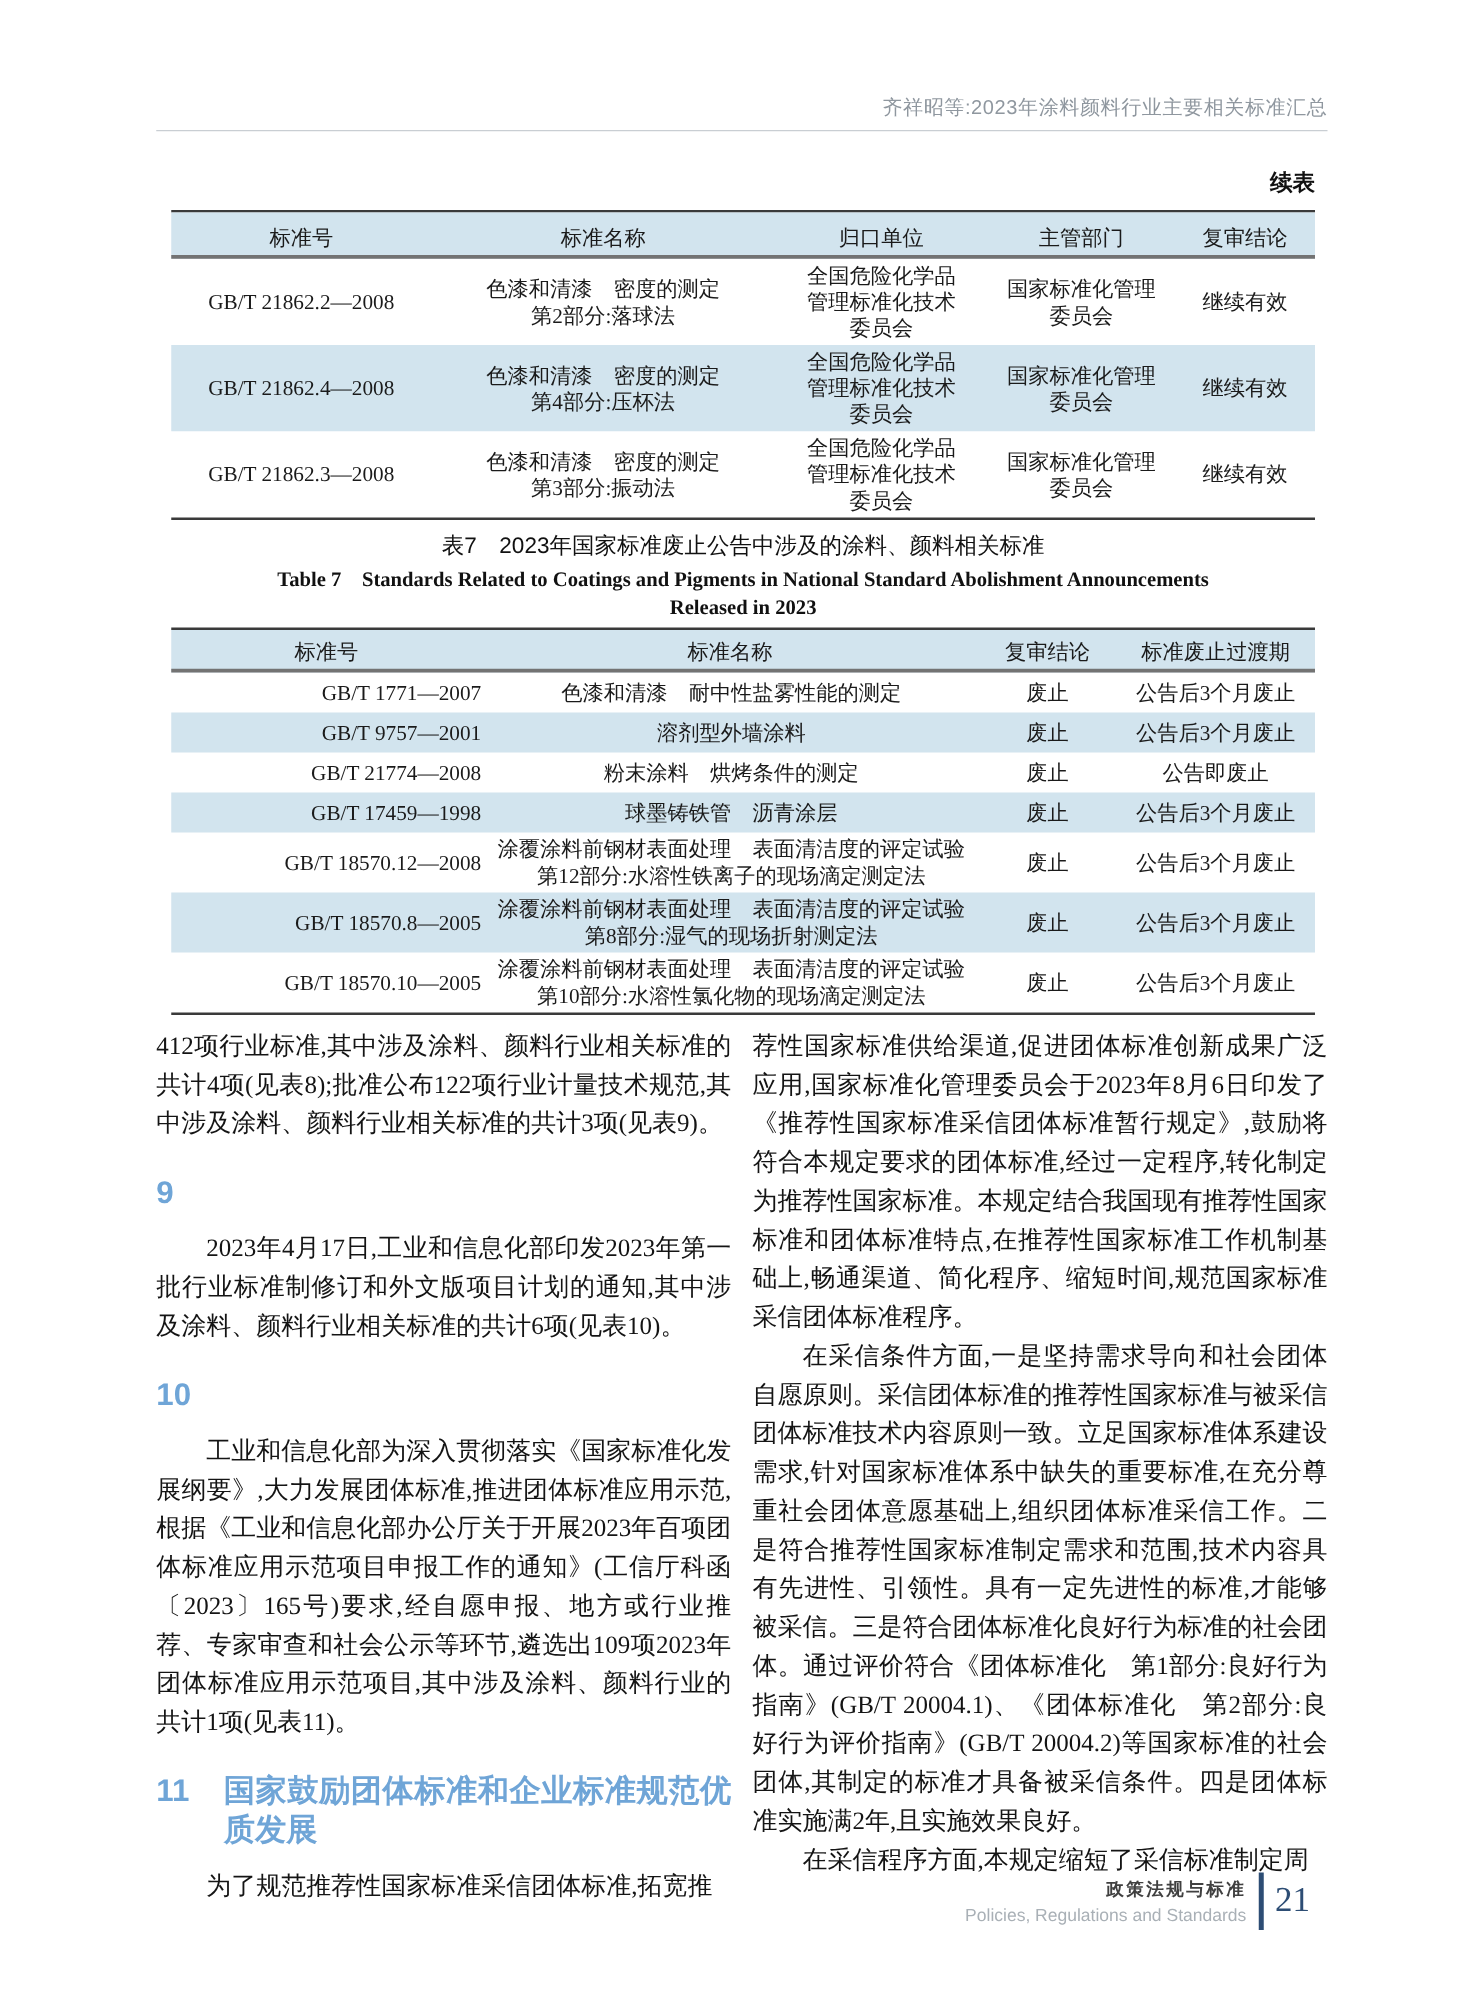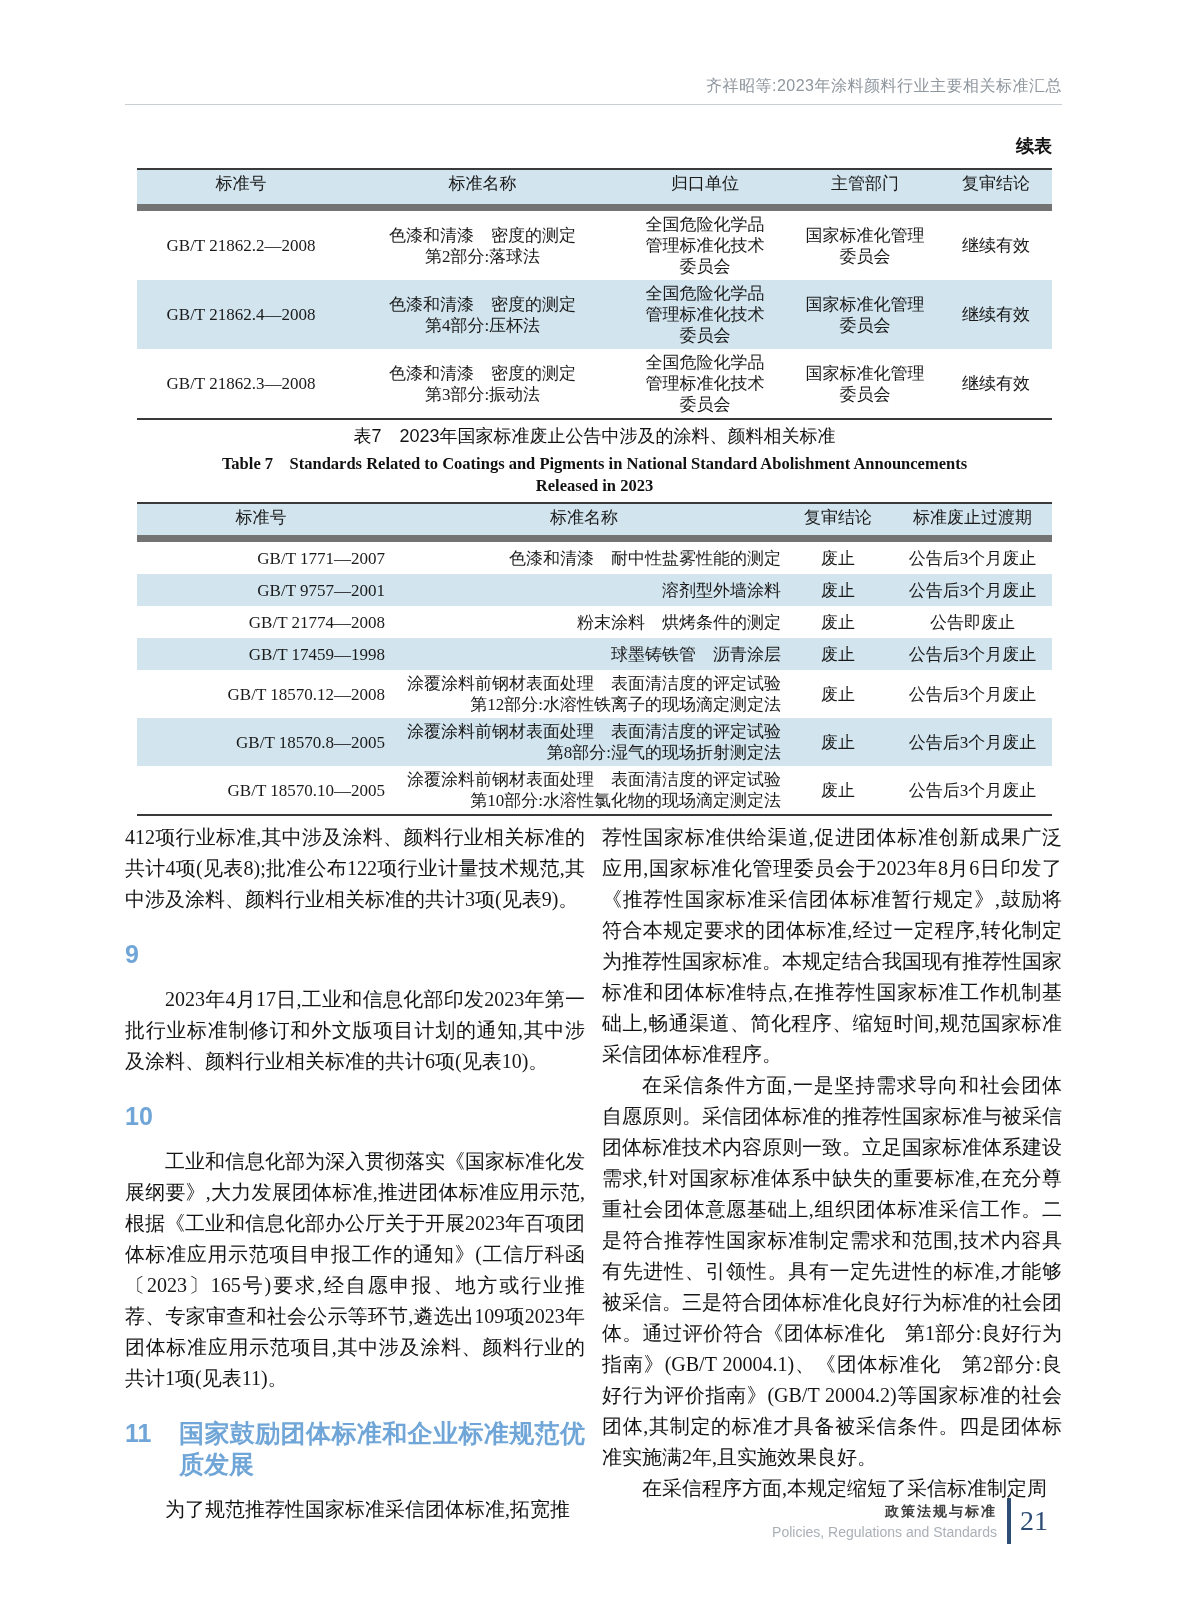--- a/index.html
+++ b/index.html
@@ -16,21 +16,21 @@
   }
   .head-rule{position:absolute;top:104px;left:125px;width:937px;height:1px;background:#c9ced3;}
   
   .cont-label{
     position:absolute;top:134px;left:137px;width:915px;text-align:right;
     font-family:"Liberation Sans","DejaVu Sans",sans-serif;
     font-weight:bold;font-size:18px;color:#111;
   }
   
   .tbl{position:absolute;left:137px;width:915px;border-top:2px solid #3a3a3a;border-bottom:2px solid #3a3a3a;font-size:17px;}
-  .tbl .hrow{display:flex;align-items:flex-start;background:#d2e4ee;border-bottom:7px solid #737373;}
+  .tbl .hrow{display:flex;align-items:flex-end;background:#d2e4ee;border-bottom:3px solid #737373;}
   .tbl .row{display:flex;align-items:center;}
   .tbl .alt{background:#d2e4ee;}
   .tbl .cell{line-height:21px;padding:3px 2px;box-sizing:border-box;}
   
   .t1{top:168px;}
   .t1 .hrow{height:34px;}
   .t1 .row{min-height:68px;}
   .t1 .c0{width:208px;text-align:center;}
   .t1 .c1{width:275px;text-align:center;}
   .t1 .c2{width:170px;text-align:center;}
@@ -40,21 +40,21 @@
   .two-line span{display:block;}
   
   .caption{position:absolute;top:424px;left:137px;width:915px;text-align:center;}
   .caption-cn{font-family:"Liberation Sans","DejaVu Sans",sans-serif;font-weight:normal;font-size:18px;color:#111;}
   .caption-en{font-weight:bold;font-size:16.5px;line-height:22px;margin-top:5px;color:#111;}
   
   .t2{top:502px;}
   .t2 .hrow{height:31px;}
   .t2 .row{min-height:32px;}
   .t2 .c0{width:250px;text-align:right;padding-left:14px;}
-  .t2 .c1{width:396px;text-align:right;}
+  .t2 .c1{width:396px;text-align:center;}
   .t2 .c2{width:110px;text-align:center;}
   .t2 .c3{width:159px;text-align:center;}
   .t2 .hrow .c0,.t2 .hrow .c1{text-align:center;padding-left:0;}
   
   .body-cols{position:absolute;top:822px;left:125px;width:937px;display:flex;gap:17px;}
   .col{width:460px;font-size:20px;line-height:31px;text-align:justify;color:#141414;}
   .col p{margin:0;}
   .indent{text-indent:2em;}
   .sec{
     display:flex;font-family:"Liberation Sans","DejaVu Sans",sans-serif;

